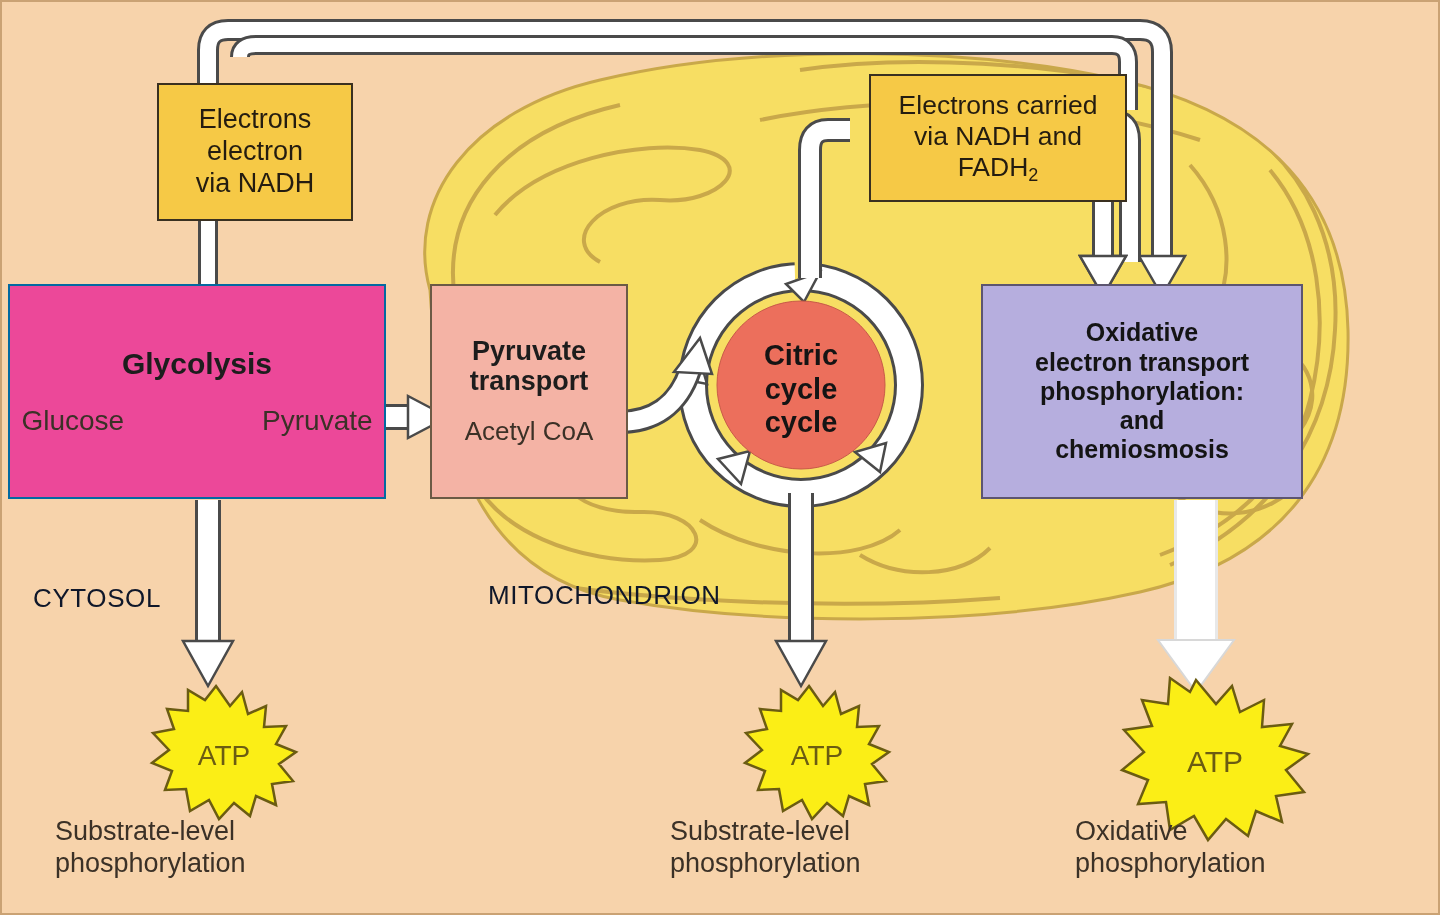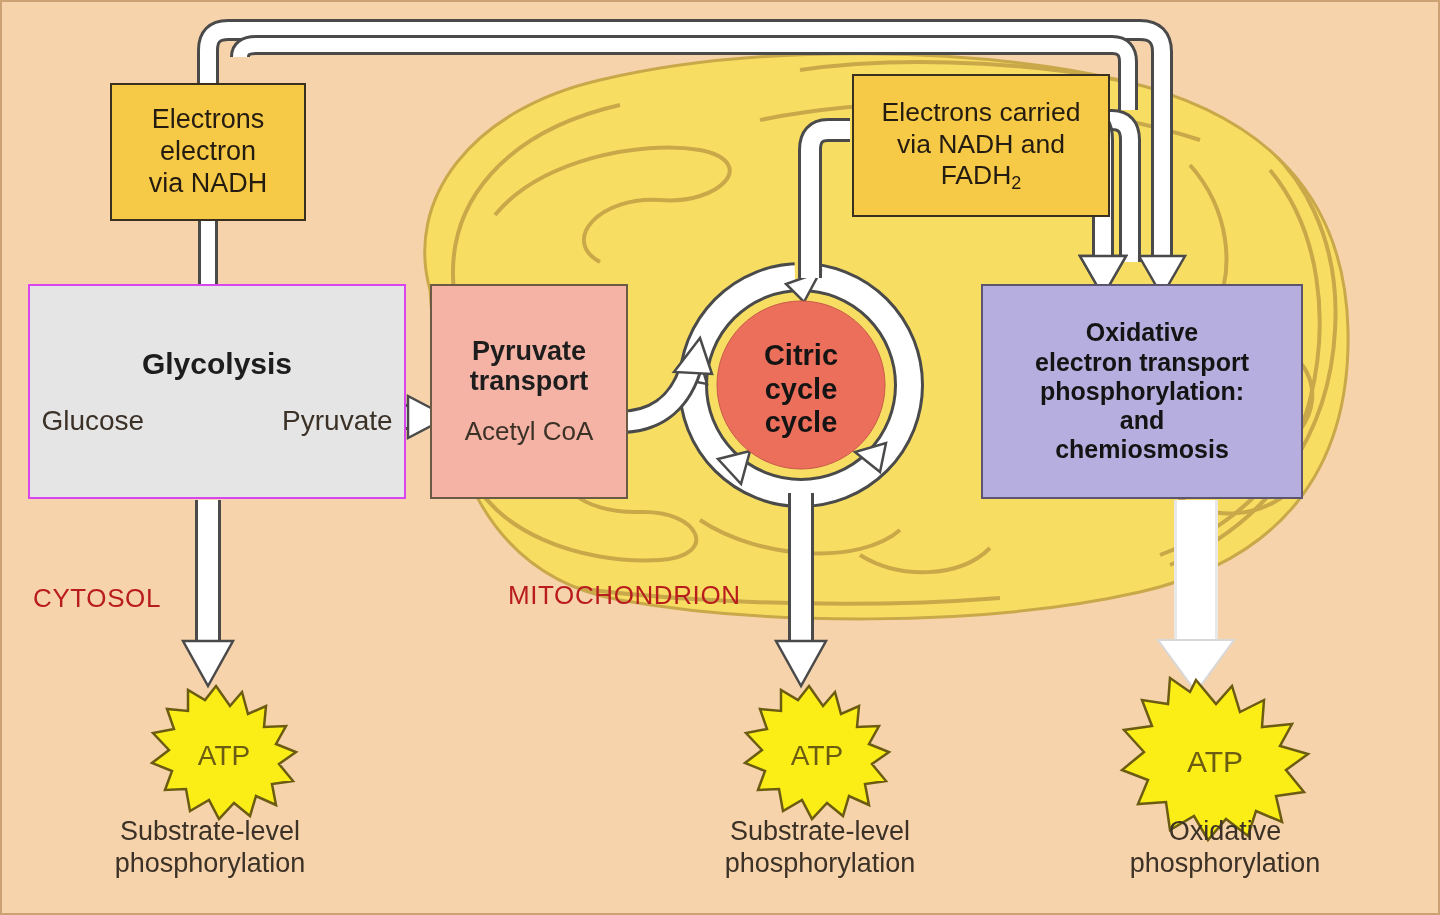--- a/index.html
+++ b/index.html
@@ -10,28 +10,28 @@
   }
   #stage{position:relative;width:1440px;height:915px;}
   #svgroot{position:absolute;left:0;top:0;width:1440px;height:915px;}
 
   .htmlbox{position:absolute;box-sizing:border-box;display:flex;flex-direction:column;
            align-items:center;justify-content:center;text-align:center;}
 
   
   .nadh-box{
     background:#f6c946;border:2px solid #3a3020;
-    font-size:27px;line-height:1.18;color:#241c10;
+    font-size:27px;line-height:1.18;color:#241c10;margin-left:47px;
   }
   .nadh-box.left{left:110px;top:83px;width:196px;height:138px;}
-  .nadh-box.right{left:852px;top:74px;width:258px;height:143px;font-size:26.5px;}
+  .nadh-box.right{left:822px;top:74px;width:258px;height:128px;font-size:26.5px;}
 
   .glycolysis-box{
-    left:28px;top:284px;width:378px;height:215px;
-    background:#e5e5e5;border:2px solid #d946ef;
+    left:8px;top:284px;width:378px;height:215px;
+    background:#ec4899;border:2px solid #0369a1;
   }
   .glyco-title{font-weight:bold;font-size:30px;color:#1d1d1d;margin-bottom:24px;}
   .glyco-row{display:flex;align-items:center;font-size:28px;color:#3b3127;gap:26px;}
 
   .pyruvate-box{
     left:430px;top:284px;width:198px;height:215px;
     background:#f4b3a5;border:2px solid #6b5a45;
   }
   .pyr-title{font-weight:bold;font-size:27px;line-height:1.12;color:#1d1d1d;margin-bottom:20px;}
   .pyr-sub{font-size:26px;color:#3b3127;}
@@ -41,25 +41,25 @@
     background:#b6aede;border:2px solid #5c5570;
     font-weight:bold;font-size:25px;line-height:1.17;color:#141414;
   }
 
   .citric-label{
     position:absolute;left:716px;top:330px;width:170px;height:110px;
     display:flex;align-items:flex-end;justify-content:center;text-align:center;
     font-weight:bold;font-size:29px;line-height:1.16;color:#141414;
   }
 
-  .compartment-label{position:absolute;font-size:26px;letter-spacing:.6px;color:#b91c1c;text-align:right;}
+  .compartment-label{position:absolute;font-size:26px;letter-spacing:.6px;color:#0f172a;text-align:right;}
   #cytosol-label{left:33px;top:583px;}
-  #mitochondrion-label{left:508px;top:580px;}
-
-  .caption{position:absolute;text-align:center;font-size:27px;line-height:1.2;color:#3b3127;}
+  #mitochondrion-label{left:488px;top:580px;}
+
+  .caption{position:absolute;font-size:27px;line-height:1.2;color:#3b3127;}
   #caption-1{left:55px;top:815px;width:310px;}
   #caption-2{left:670px;top:815px;width:300px;}
   #caption-3{left:1075px;top:815px;width:300px;}
 
   sub{font-size:.68em;vertical-align:-0.25em;}
 </style>
 </head>
 <body>
 
 <div id="stage">

